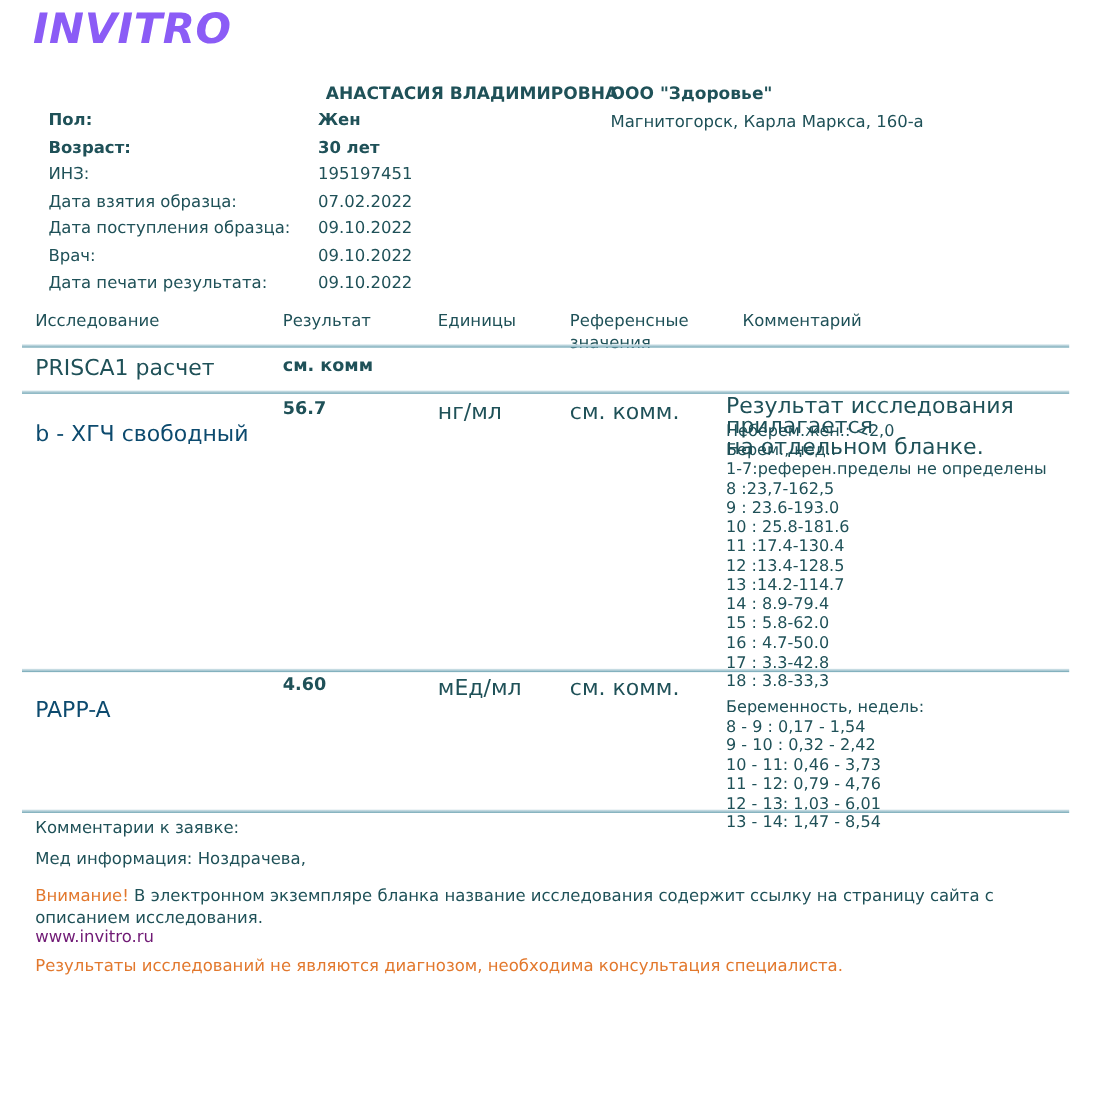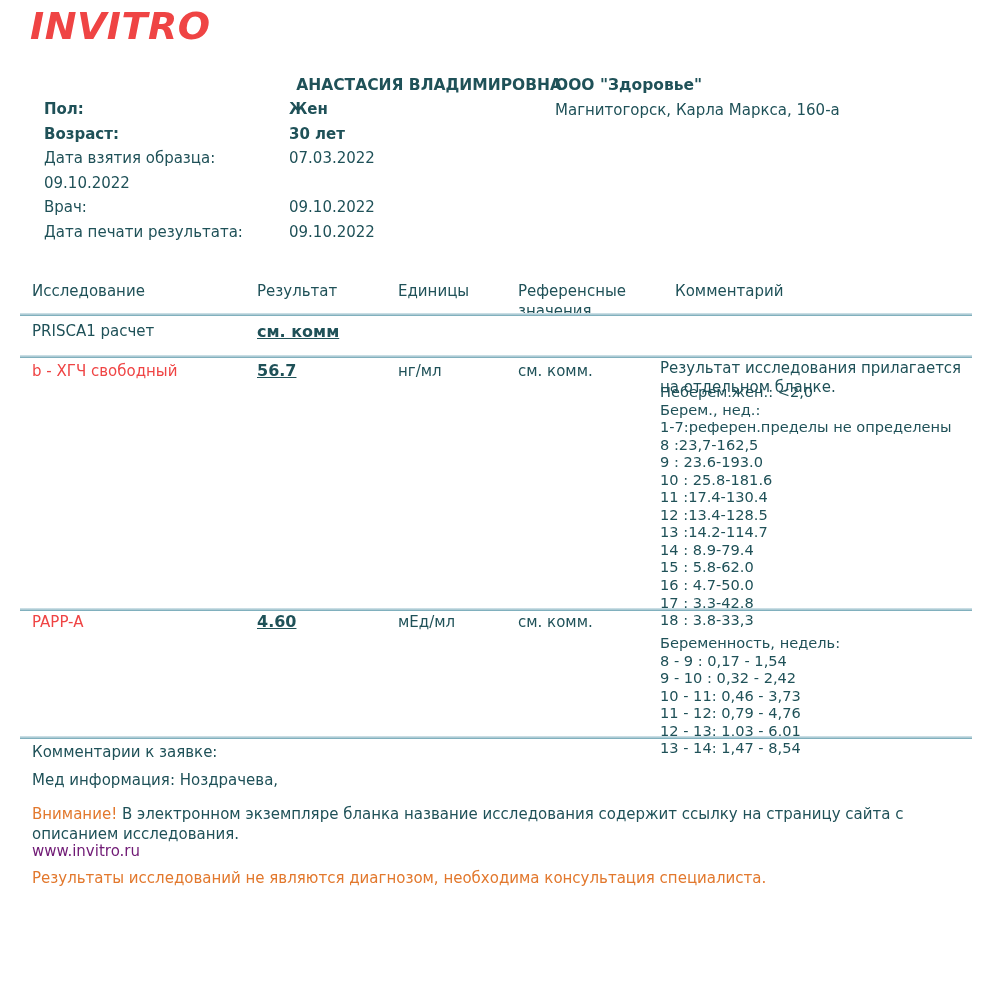--- a/index.html
+++ b/index.html
@@ -2,42 +2,42 @@
 <html><head>
 <meta charset="utf-8">
 <style>
   html,body{margin:0;padding:0;background:#fff;}
   .page{
     position:relative;width:1000px;height:994px;background:#ffffff;
     font-family:"DejaVu Sans",sans-serif;color:#1F5158;overflow:hidden;
   }
   .logo{
     position:absolute;left:30px;top:4px;
-    font-size:38px;font-weight:700;font-style:italic;color:#ef4444;letter-spacing:.5px;
+    font-size:38px;font-weight:700;font-style:italic;color:#8b5cf6;letter-spacing:.5px;
   }
   .patient-name{
     position:absolute;left:32px;top:76px;width:530px;text-align:right;
     font-size:15.5px;font-weight:700;
   }
   .org-name{position:absolute;left:555px;top:76px;font-size:15.5px;font-weight:700;}
   .org-address{position:absolute;left:555px;top:101px;font-size:15px;}
   .fields{position:absolute;left:32px;top:100px;font-size:15px;}
   .frow{height:24.6px;display:flex;margin-left:12px;}
   .flabel{width:245px;}
   .fvalue{}
   .b{font-weight:700;}
   .hline{
     position:absolute;left:20px;width:952px;height:3px;
     background:linear-gradient(to bottom,#d7e7ec 0%,#a9c8d2 55%,#69a2b1 100%);
   }
   .thead{position:absolute;font-size:15px;line-height:20px;}
-  .cell{position:absolute;font-size:15px;}
+  .cell{position:absolute;font-size:20px;}
   .test-plain{color:#1F5158;}
-  .test-link{color:#ef4444;cursor:pointer;}
-  .result{font-weight:700;font-size:16px;text-decoration:underline;}
+  .test-link{color:#0c4a6e;cursor:pointer;margin-top:20px;}
+  .result{font-weight:700;font-size:16px;}
   .comment{width:315px;line-height:19px;}
   .pre{white-space:pre-line;}
   .cmt-list{line-height:17.55px;font-size:14.6px;margin-top:20px;}
   .footer-line{position:absolute;left:32px;font-size:15px;}
   .attention{width:948px;line-height:19.5px;}
   .orange{color:#E2782D;}
   .link{color:#701a75;cursor:pointer;}
 </style>
 </head>
 <body>
@@ -53,24 +53,29 @@
   <div class="fields">
     <div class="frow">
       <div class="flabel b">Пол:</div>
       <div class="fvalue b">Жен</div>
     </div>
     <div class="frow">
       <div class="flabel b">Возраст:</div>
       <div class="fvalue b">30 лет</div>
     </div>
     <div class="frow">
-      <div class="flabel">Дата взятия образца:</div>
-      <div class="fvalue">07.03.2022</div>
+      <div class="flabel">ИНЗ:</div>
+      <div class="fvalue">195197451</div>
     </div>
     <div class="frow">
+      <div class="flabel">Дата взятия образца:</div>
+      <div class="fvalue">07.02.2022</div>
+    </div>
+    <div class="frow">
+      <div class="flabel">Дата поступления образца:</div>
       <div class="fvalue">09.10.2022</div>
     </div>
     <div class="frow">
       <div class="flabel">Врач:</div>
       <div class="fvalue">09.10.2022</div>
     </div>
     <div class="frow">
       <div class="flabel">Дата печати результата:</div>
       <div class="fvalue">09.10.2022</div>
     </div>

